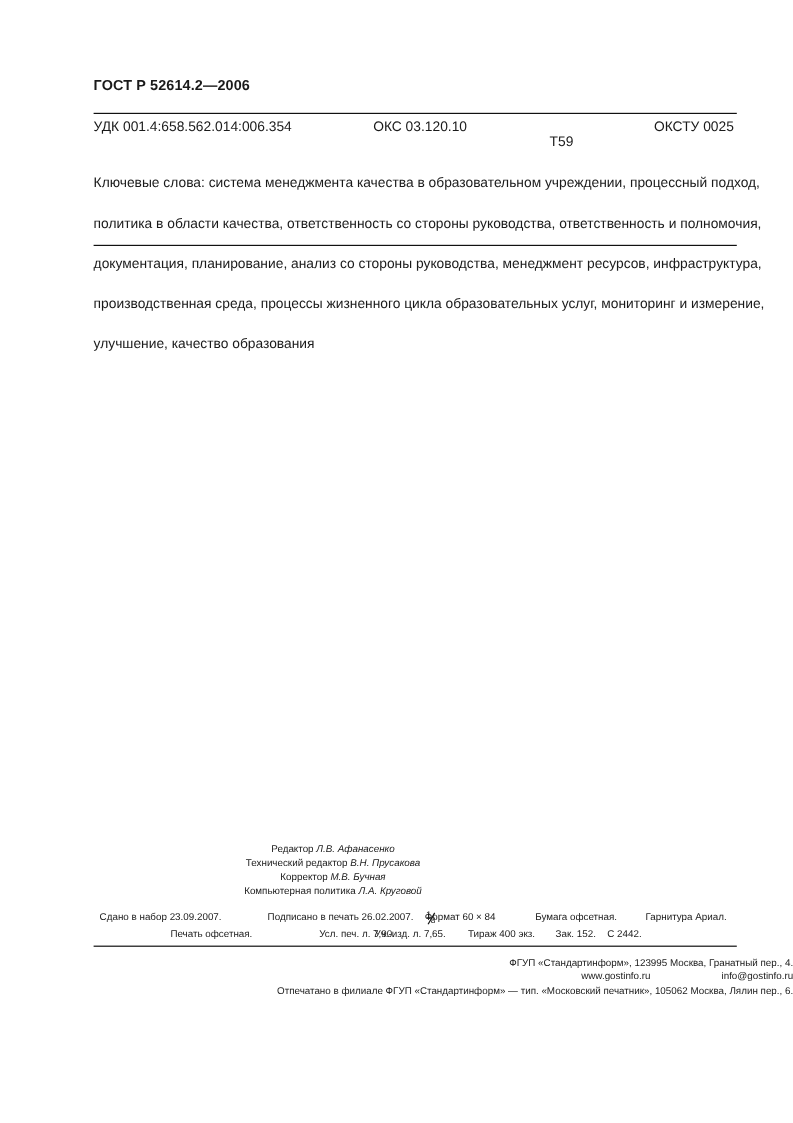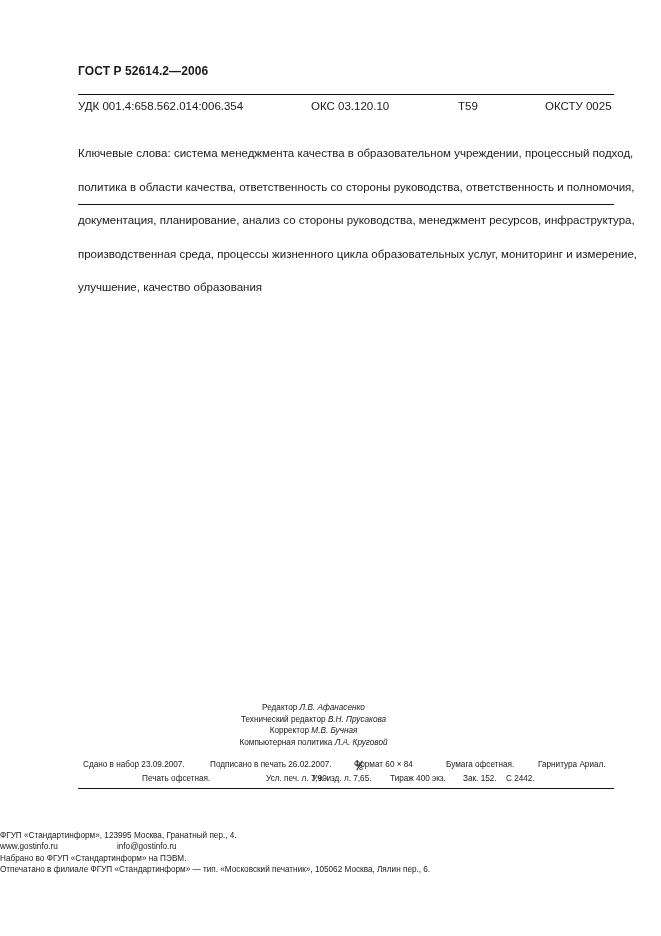--- a/index.html
+++ b/index.html
@@ -7,43 +7,43 @@
       width: 661px; height: 936px; background: #ffffff; position: relative; overflow: hidden;
       font-family: "Liberation Sans", sans-serif; color: #1a1a1a;
     }
     .abs { position: absolute; }
     .std-title { left: 78px; top: 64px; font-size: 12px; font-weight: bold; letter-spacing: 0.1px; }
     .rule { position: absolute; left: 78px; width: 536px; height: 1px; background: #111; }
     .codes { position: absolute; left: 78px; top: 100px; width: 536px; height: 14px; font-size: 11.5px; }
     .codes span { position: absolute; top: 0; white-space: nowrap; }
     .keywords { position: absolute; left: 78px; top: 127px; width: 540px; font-size: 11.5px; line-height: 13.6px; }
     .kw-line { white-space: nowrap; display: block; margin-top: 20px; }
-    .credits { position: absolute; left: 0; width: 555px; top: 702px; font-size: 8.2px; line-height: 11.5px; text-align: center; margin-left: 36px; }
+    .credits { position: absolute; left: 0; width: 555px; top: 702px; font-size: 8.2px; line-height: 11.5px; text-align: center; }
     .credits .row { display: block; }
     .credits .row .who { font-style: italic; }
     .pubinfo { position: absolute; left: 78px; width: 536px; font-size: 8.2px; }
     .pubinfo span { position: absolute; white-space: nowrap; }
     .frac { display: inline-block; position: relative; width: 10px; height: 12px; vertical-align: -3px; }
     .frac .n { position: absolute; left: 1px; top: -2px; font-size: 8px; }
     .frac .d { position: absolute; left: 5px; top: 4px; font-size: 7px; }
     .frac .slash { position: absolute; left: 0; top: 5px; width: 11px; height: 1px; background: #111; transform: rotate(-60deg); }
-    .imprint { position: absolute; left: 0; width: 661px; top: 830px; font-size: 8.2px; line-height: 11.3px; text-align: left; }
+    .imprint { position: absolute; left: 0; width: 661px; top: 797px; font-size: 8.2px; line-height: 11.3px; text-align: right; }
     .imprint .row { display: block; }
   </style>
 </head>
 <body>
 
 <div class="abs std-title">ГОСТ Р 52614.2—2006</div>
 
 <div class="rule" style="top:94px;"></div>
 
 <div class="codes">
   <span style="left:0;">УДК  001.4:658.562.014:006.354</span>
   <span style="left:233px;">ОКС  03.120.10</span>
-  <span style="left:380px;">Т59</span>
+  <span style="left:380px;margin-top:13px;">Т59</span>
   <span style="left:467px;">ОКСТУ  0025</span>
 </div>
 
 <div class="keywords">
   <span class="kw-line">Ключевые слова:   система менеджмента качества в образовательном учреждении, процессный подход,</span>
   <span class="kw-line">политика в области качества, ответственность со стороны руководства, ответственность и полномочия,</span>
   <span class="kw-line">документация, планирование, анализ со стороны руководства, менеджмент ресурсов, инфраструктура,</span>
   <span class="kw-line">производственная среда, процессы жизненного цикла образовательных услуг, мониторинг и измерение,</span>
   <span class="kw-line">улучшение, качество образования</span>
 </div>
@@ -52,21 +52,21 @@
 
 <div class="credits">
   <span class="row"><span>Редактор </span><span class="who">Л.В. Афанасенко</span></span>
   <span class="row"><span>Технический редактор </span><span class="who">В.Н. Прусакова</span></span>
   <span class="row"><span>Корректор </span><span class="who">М.В. Бучная</span></span>
   <span class="row"><span>Компьютерная политика </span><span class="who">Л.А. Круговой</span></span>
 </div>
 
 <div class="pubinfo" style="top:760px;">
   <span style="left:5px;">Сдано в набор 23.09.2007.</span>
-  <span style="left:132px;">Подписано в печать 26.02.2007.</span>
+  <span style="left:145px;">Подписано в печать 26.02.2007.</span>
   <span style="left:276px;">
       <span>Формат 60 × 84</span> 
       <span class="frac">
         <span class="n">1</span>
         <span class="slash"></span>
         <span class="d">8</span>
       </span>
     </span>
   <span style="left:368px;">Бумага офсетная.</span>
   <span style="left:460px;">Гарнитура Ариал.</span>
@@ -79,15 +79,14 @@
   <span style="left:312px;">Тираж  400 экз.</span>
   <span style="left:385px;">Зак. 152.</span>
   <span style="left:428px;">С 2442.</span>
 </div>
 
 <div class="rule" style="top:788px;"></div>
 
 <div class="imprint">
   <span class="row">ФГУП «Стандартинформ», 123995 Москва, Гранатный пер., 4.</span>
   <span class="row" style="white-space:pre;">www.gostinfo.ru                          info@gostinfo.ru</span>
-  <span class="row">Набрано во ФГУП «Стандартинформ» на ПЭВМ.</span>
   <span class="row">Отпечатано в филиале ФГУП «Стандартинформ» — тип. «Московский печатник», 105062  Москва, Лялин пер., 6.</span>
 </div>
 
 </body></html>

